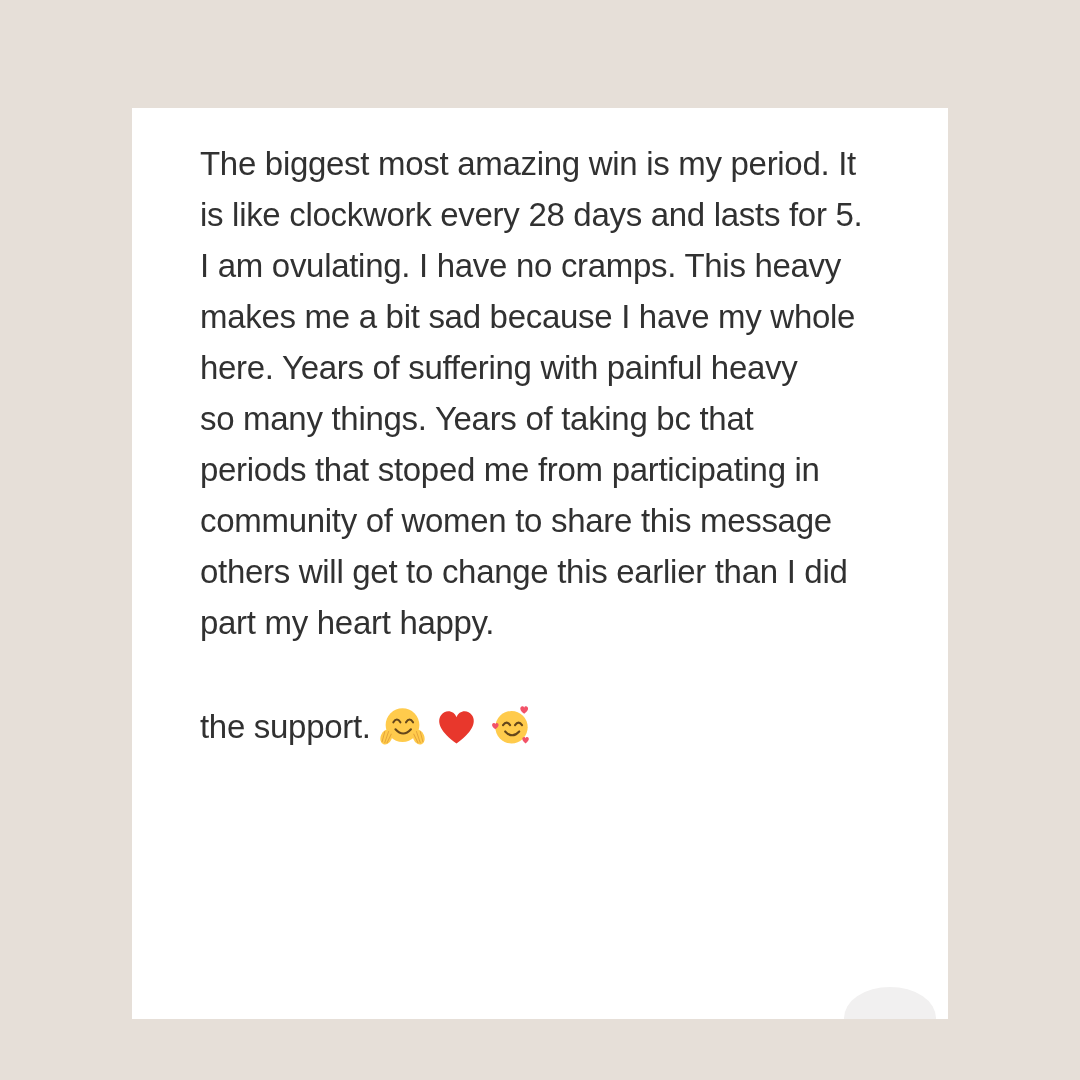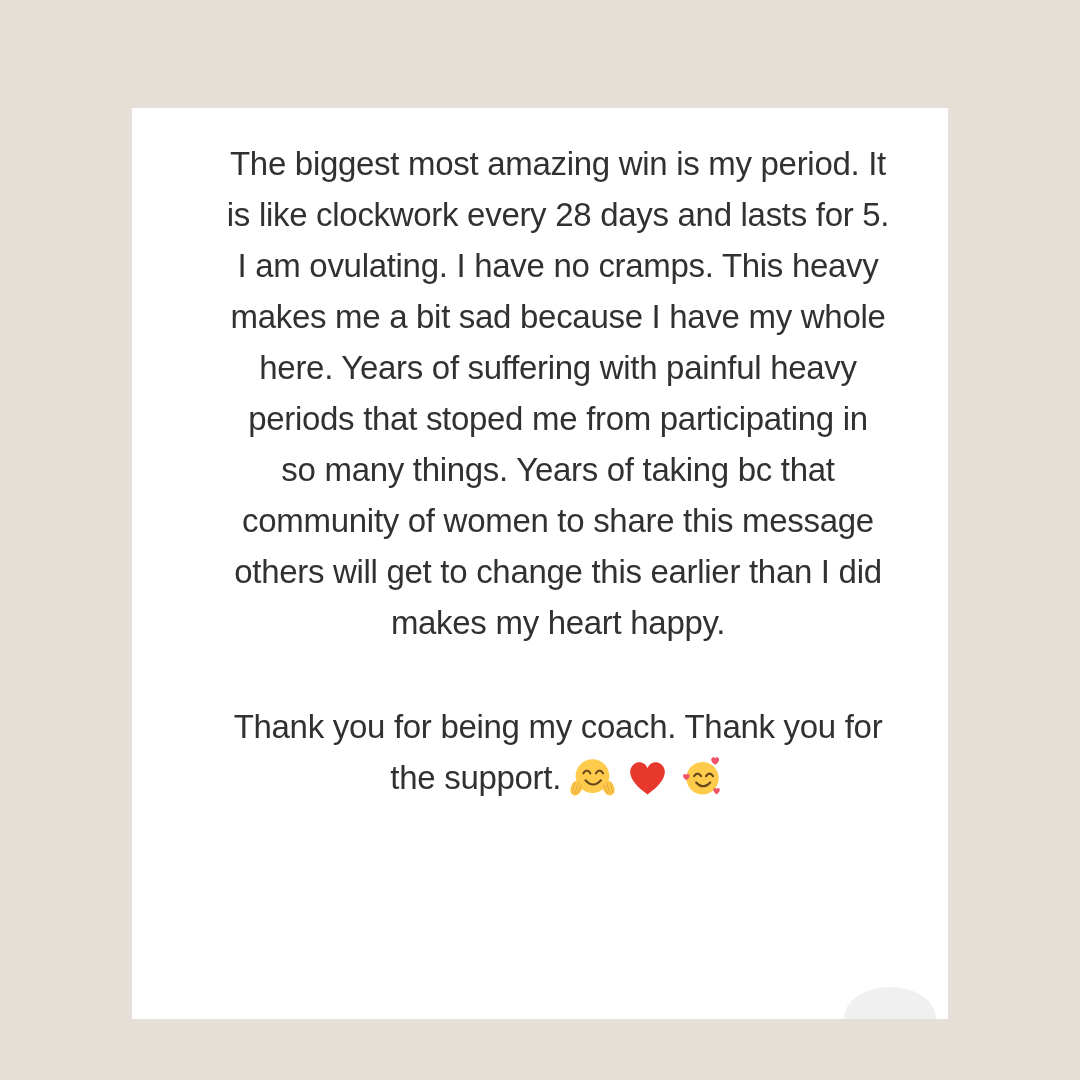--- a/index.html
+++ b/index.html
@@ -11,21 +11,20 @@
     height: 1080px;
     background: #e6dfd8;
     font-family: "Liberation Sans", sans-serif;
     overflow: hidden;
   }
   .stage {
     position: relative;
     width: 1080px;
     height: 796px;
     background: #e6dfd8;
-    text-align: center;
   }
   .card {
     position: absolute;
     left: 132px;
     top: 108px;
     width: 816px;
     height: 911px;
     background: #ffffff;
     overflow: hidden;
   }
@@ -79,29 +78,28 @@
     <div class="blob"></div>
 
     <div class="text-block">
 
       <div class="para-1">
         <div class="line">The biggest most amazing win is my period. It</div>
         <div class="line">is like clockwork every 28 days and lasts for 5.</div>
         <div class="line">I am ovulating. I have no cramps. This heavy</div>
         <div class="line">makes me a bit sad because I have my whole</div>
         <div class="line">here. Years of suffering with painful heavy</div>
+        <div class="line">so many things. Years of taking bc that</div>
         <div class="line">periods that stoped me from participating in</div>
-        <div class="line">so many things. Years of taking bc that</div>
         <div class="line">community of women to share this message</div>
         <div class="line">others will get to change this earlier than I did</div>
-        <div class="line">makes my heart happy.</div>
+        <div class="line">part my heart happy.</div>
       </div>
 
       <div class="para-2">
-        <div class="line">Thank you for being my coach. Thank you for</div>
         <div class="line">
           <span>the support.</span>
 
           <span class="emoji">
             <svg viewBox="0 0 64 64" xmlns="http://www.w3.org/2000/svg">
               <circle cx="32" cy="30" r="24" fill="#ffcb4c"></circle>
               <path d="M19 26 Q24 18 29 26" stroke="#65471b" stroke-width="3" fill="none" stroke-linecap="round"></path>
               <path d="M37 26 Q42 18 47 26" stroke="#65471b" stroke-width="3" fill="none" stroke-linecap="round"></path>
               <path d="M22 36 Q33 48 44 36" stroke="#65471b" stroke-width="3" fill="none" stroke-linecap="round"></path>
               <ellipse cx="9" cy="47" rx="8" ry="11" fill="#ffcb4c" transform="rotate(22 9 47)"></ellipse>

